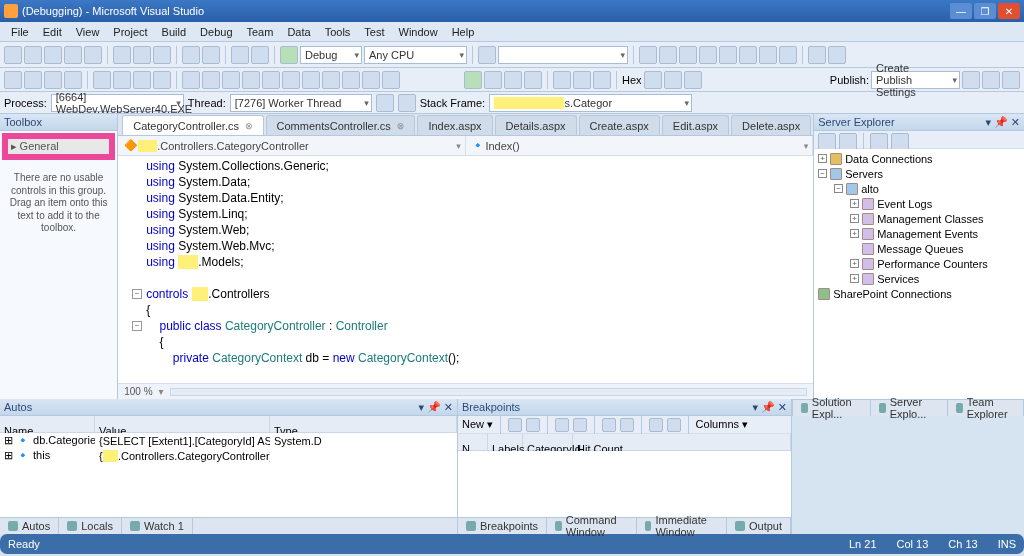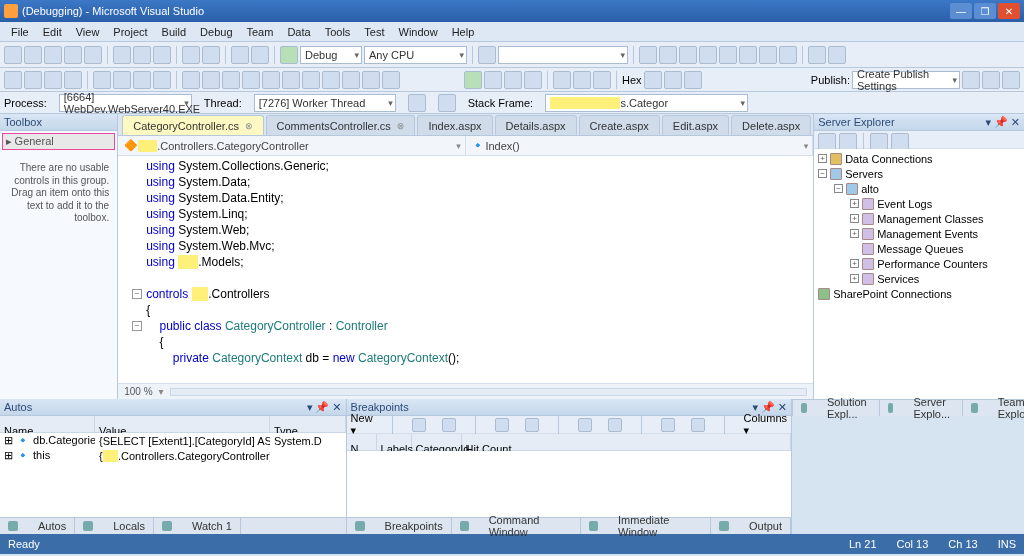--- a/index.html
+++ b/index.html
@@ -11,31 +11,31 @@
 .winbtn.min,.winbtn.max { background: #5a8dd1; }
 .winbtn.close { background: #e05030; }
 .menubar { height: 20px; background: #dde8f4; display: flex; align-items: center; font-size: 11px; color: #222; padding: 0 4px; border-bottom: 1px solid #b6c8dd; }
 .menubar span { padding: 2px 7px; cursor: pointer; }
 .toolbar { height: 26px; background: #e8eef7; border-bottom: 1px solid #b6c8dd; display: flex; align-items: center; padding: 0 4px; gap: 2px; }
 .tbtn { width: 18px; height: 18px; background: #d0ddee; border: 1px solid #a9bcd2; border-radius: 2px; flex: none; }
 .tsep { width: 1px; height: 18px; background: #b6c8dd; margin: 0 3px; flex: none; }
 .cmb { height: 18px; border: 1px solid #a9bcd2; background: #fff; font-size: 11px; padding: 0 14px 0 4px; position: relative; min-width: 60px; display: inline-flex; align-items: center; color: #333; }
 .cmb::after { content: "▾"; position: absolute; right: 2px; font-size: 9px; color: #666; }
 .toolbar2 { height: 24px; background: #e8eef7; border-bottom: 1px solid #b6c8dd; display: flex; align-items: center; padding: 0 4px; gap: 2px; }
-.procrow { height: 22px; background: #e8eef7; border-bottom: 1px solid #b6c8dd; display: flex; align-items: center; padding: 0 4px; font-size: 11px; gap: 12px; }
+.procrow { height: 22px; background: #e8eef7; border-bottom: 1px solid #b6c8dd; display: flex; align-items: center; padding: 0 4px; font-size: 11px; gap: 4px; }
 .main { display: flex; height: 285px; }
 .toolbox { width: 130px; background: #eef3fa; border-right: 1px solid #b6c8dd; display: flex; flex-direction: column; }
 .panehdr { height: 17px; background: linear-gradient(#d9e6f5,#c4d7ea); font-size: 11px; color: #2b4a78; padding: 0 4px; display: flex; align-items: center; border-bottom: 1px solid #b6c8dd; }
 .toolboxbody { flex: 1; background: #f6f9fd; font-size: 10px; color: #555; padding: 2px; }
-.general { background: #e8e8e8; border: 1px solid #ec4899; padding: 1px 3px; font-size: 11px; margin-bottom: 4px; }
-.toolboxmsg { text-align: right; padding: 8px 6px; line-height: 1.25; }
+.general { background: #e8e8e8; border: 6px solid #ec4899; padding: 1px 3px; font-size: 11px; margin-bottom: 4px; }
+.toolboxmsg { text-align: center; padding: 8px 6px; line-height: 1.25; }
 .editor { flex: 1; display: flex; flex-direction: column; background: #fff; }
 .tabstrip { height: 22px; background: #dde6f0; display: flex; align-items: flex-end; border-bottom: 1px solid #b6c8dd; padding-left: 4px; gap: 0; }
 .ftab { height: 20px; padding: 0 10px; font-size: 11px; background: #d0dcea; border: 1px solid #b6c8dd; border-bottom: none; margin-right: 2px; display: flex; align-items: center; gap: 6px; color: #333; border-radius: 3px 3px 0 0; cursor: pointer; }
-.ftab.active { background: #fef9c3; }
+.ftab.active { background: #ffffff; }
 .ftab .pin { font-size: 9px; color: #888; }
 .navbar { height: 20px; background: #f2f6fb; border-bottom: 1px solid #d4dfeb; display: flex; }
 .navcmb { flex: 1; border-right: 1px solid #d4dfeb; font-size: 11px; display: flex; align-items: center; padding: 0 6px; color: #444; position: relative; }
 .navcmb .hl { background: #fff07a; padding: 0 2px; }
 .navcmb::after { content: "▾"; position: absolute; right: 4px; font-size: 9px; color: #888; }
 .code { flex: 1; overflow: auto; font-family: Consolas, monospace; font-size: 12px; line-height: 16px; padding: 2px 0; background: #fff; position: relative; }
 .cl { white-space: pre; padding-left: 28px; position: relative; }
 .cl .fold { position: absolute; left: 14px; width: 10px; height: 10px; border: 1px solid #999; background: #fff; font-size: 8px; line-height: 8px; text-align: center; top: 3px; color: #666; cursor: pointer; }
 .kw { color: #0000c8; }
 .typ { color: #1d7a7a; }
@@ -54,27 +54,27 @@
 .bottom { display: flex; height: 135px; }
 .botpanel { background: #eef3fa; display: flex; flex-direction: column; border-right: 1px solid #b6c8dd; }
 .botpanel.autos { width: 458px; }
 .botpanel.bp { flex: 1; }
 .gridhdr { height: 17px; background: #e5ecf5; display: flex; font-size: 11px; border-bottom: 1px solid #cad7e6; }
 .gridhdr > div { border-right: 1px solid #cad7e6; padding: 9px 4px; }
 .gridbody { flex: 1; background: #fff; font-size: 11px; overflow: hidden; }
 .grow { display: flex; height: 15px; align-items: center; }
 .grow > div { padding: 0 4px; white-space: nowrap; overflow: hidden; }
 .bottabs { height: 17px; background: #dde6f0; display: flex; font-size: 11px; border-top: 1px solid #b6c8dd; }
-.btab { padding: 1px 8px; display: flex; align-items: center; gap: 20px; cursor: pointer; color: #333; border-right: 1px solid #b6c8dd; }
+.btab { padding: 1px 8px; display: flex; align-items: center; gap: 4px; cursor: pointer; color: #333; border-right: 1px solid #b6c8dd; }
 .btab .bi { width: 10px; height: 10px; background: #7aa; border-radius: 2px; }
 .sidebottabs { width: 232px; background: #dde6f0; height: 17px; display: flex; font-size: 11px; border-top: 1px solid #b6c8dd; border-left: 1px solid #b6c8dd; }
-.statusbar { height: 20px; background: #3b6ea8; color: #fff; font-size: 11px; display: flex; align-items: center; padding: 0 8px; }
+.statusbar { height: 20px; background: #3b6ea8; color: #fff; font-size: 11px; display: flex; align-items: center; padding: 0 8px; border-radius: 7px; }
 .statusbar .spacer { flex: 1; }
 .statusbar span { margin-left: 20px; }
-.bptool { height: 18px; background: #e8eef7; border-bottom: 1px solid #d4dfeb; display: flex; align-items: center; gap: 16px; padding: 0 4px; font-size: 11px; }
+.bptool { height: 18px; background: #e8eef7; border-bottom: 1px solid #d4dfeb; display: flex; align-items: center; gap: 4px; padding: 0 4px; font-size: 11px; }
 .srvexpbody { flex: 1; background: #fff; overflow: hidden; }
 </style>
 </head>
 <body>
 
 <div class="titlebar">
   <div class="ico"></div>
   <div class="title">(Debugging) - Microsoft Visual Studio</div>
   <div class="winbtn min">—</div>
   <div class="winbtn max">❐</div>
@@ -164,21 +164,21 @@
   <div class="tbtn"></div>
   <div class="tbtn"></div>
   <div class="tbtn"></div>
   <div class="tsep"></div>
   <span style="font-size:11px">Hex</span>
   <div class="tbtn"></div>
   <div class="tbtn"></div>
   <div class="tbtn"></div>
   <div style="flex:1"></div>
   <span style="font-size:11px">Publish:</span>
-  <div class="cmb" style="width:108px">Create Publish Settings</div>
+  <div class="cmb" style="width:89px">Create Publish Settings</div>
   <div class="tbtn"></div>
   <div class="tbtn"></div>
   <div class="tbtn"></div>
 </div>
 
 <div class="procrow">
   <span>Process:</span>
   <div class="cmb" style="width:133px">[6664] WebDev.WebServer40.EXE</div>
   <span>Thread:</span>
   <div class="cmb" style="width:142px">[7276] Worker Thread</div>

